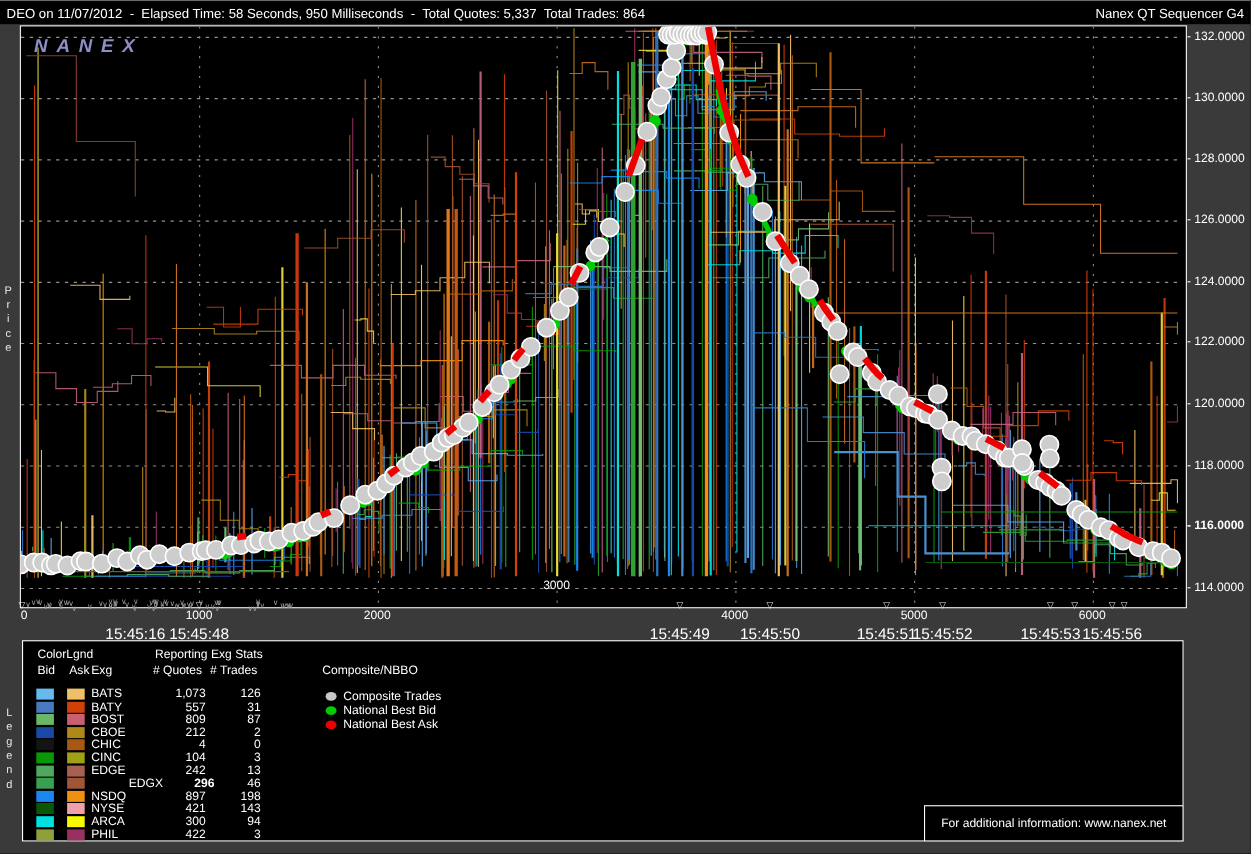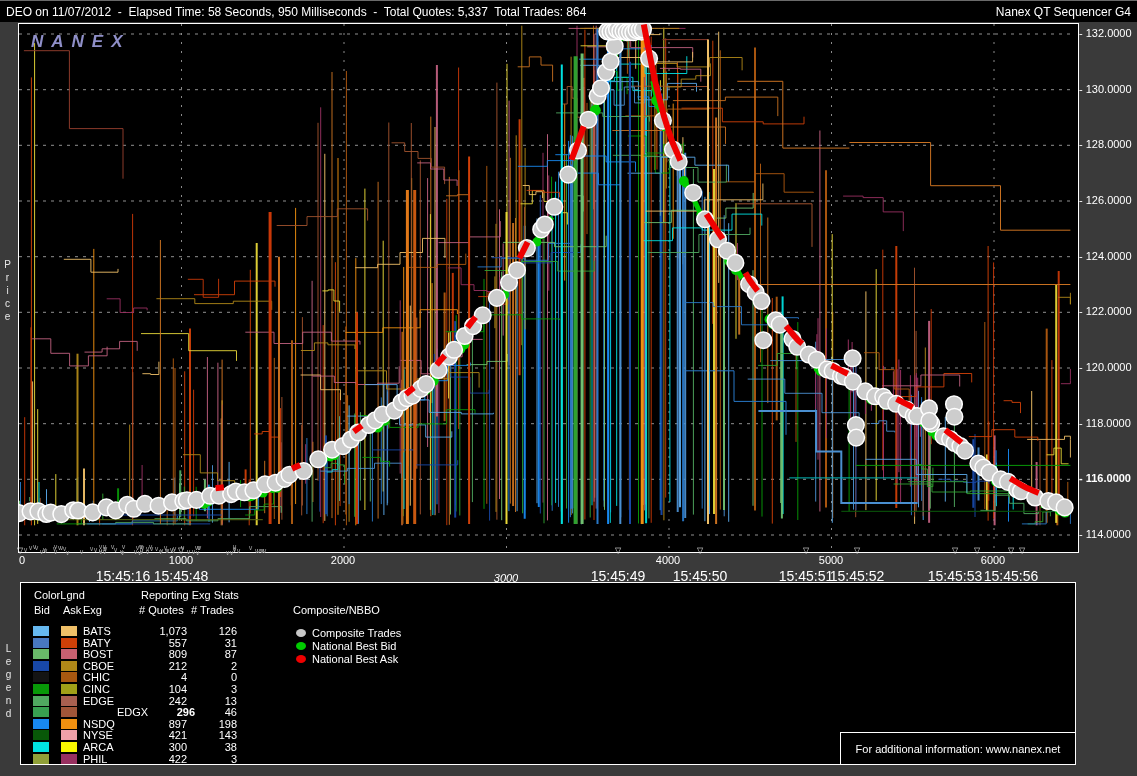--- a/index.html
+++ b/index.html
@@ -803,21 +803,21 @@
       <span class="ytick" style="left:1079px;top:304px;">- 122.0000</span>
       <span class="ytick" style="left:1079px;top:360px;">- 120.0000</span>
       <span class="ytick" style="left:1079px;top:416px;">- 118.0000</span>
       <span class="ytick" style="left:1079px;top:471px;font-weight:bold;">- 116.0000</span>
       <span class="ytick" style="left:1079px;top:527px;">- 114.0000</span>
     </div>
   <div id="xaxis">
       <span class="xtick" style="left:22px;top:553px;">0</span>
       <span class="xtick" style="left:181px;top:553px;">1000</span>
       <span class="xtick" style="left:343px;top:553px;">2000</span>
-      <span class="xtick" style="left:506px;top:571px;font-style:italic;">3000</span>
+      <span class="xtick" style="left:506px;top:525px;">3000</span>
       <span class="xtick" style="left:668px;top:553px;">4000</span>
       <span class="xtick" style="left:831px;top:553px;">5000</span>
       <span class="xtick" style="left:993px;top:553px;">6000</span>
       <span class="tlabel" style="left:123px;top:567px;">15:45:16</span>
       <span class="tlabel" style="left:181px;top:567px;">15:45:48</span>
       <span class="tlabel" style="left:618px;top:567px;">15:45:49</span>
       <span class="tlabel" style="left:700px;top:567px;">15:45:50</span>
       <span class="tlabel" style="left:806px;top:567px;">15:45:51</span>
       <span class="tlabel" style="left:857px;top:567px;">15:45:52</span>
       <span class="tlabel" style="left:955px;top:567px;">15:45:53</span>
@@ -994,21 +994,21 @@
           <span class="swatch" style="left:40px;top:147.4px;background:#f0a0a8;"></span>
           <span class="lp-abs" style="left:62px;top:146.4px;">NYSE</span>
           <span class="lp-abs num" style="left:118px;top:146.4px;width:48px;">421</span>
           <span class="lp-abs num" style="left:170px;top:146.4px;width:46px;">143</span>
         </div>
         <div>
           <span class="swatch" style="left:12px;top:159.0px;background:#00e0e0;"></span>
           <span class="swatch" style="left:40px;top:159.0px;background:#f8f800;"></span>
           <span class="lp-abs" style="left:62px;top:158.0px;">ARCA</span>
           <span class="lp-abs num" style="left:118px;top:158.0px;width:48px;">300</span>
-          <span class="lp-abs num" style="left:170px;top:158.0px;width:46px;">38</span>
+          <span class="lp-abs num" style="left:170px;top:158.0px;width:46px;">94</span>
         </div>
         <div>
           <span class="swatch" style="left:12px;top:170.6px;background:#90a038;"></span>
           <span class="swatch" style="left:40px;top:170.6px;background:#983060;"></span>
           <span class="lp-abs" style="left:62px;top:169.6px;">PHIL</span>
           <span class="lp-abs num" style="left:118px;top:169.6px;width:48px;">422</span>
           <span class="lp-abs num" style="left:170px;top:169.6px;width:46px;">3</span>
         </div>
       </div>
     <div class="info-box">

